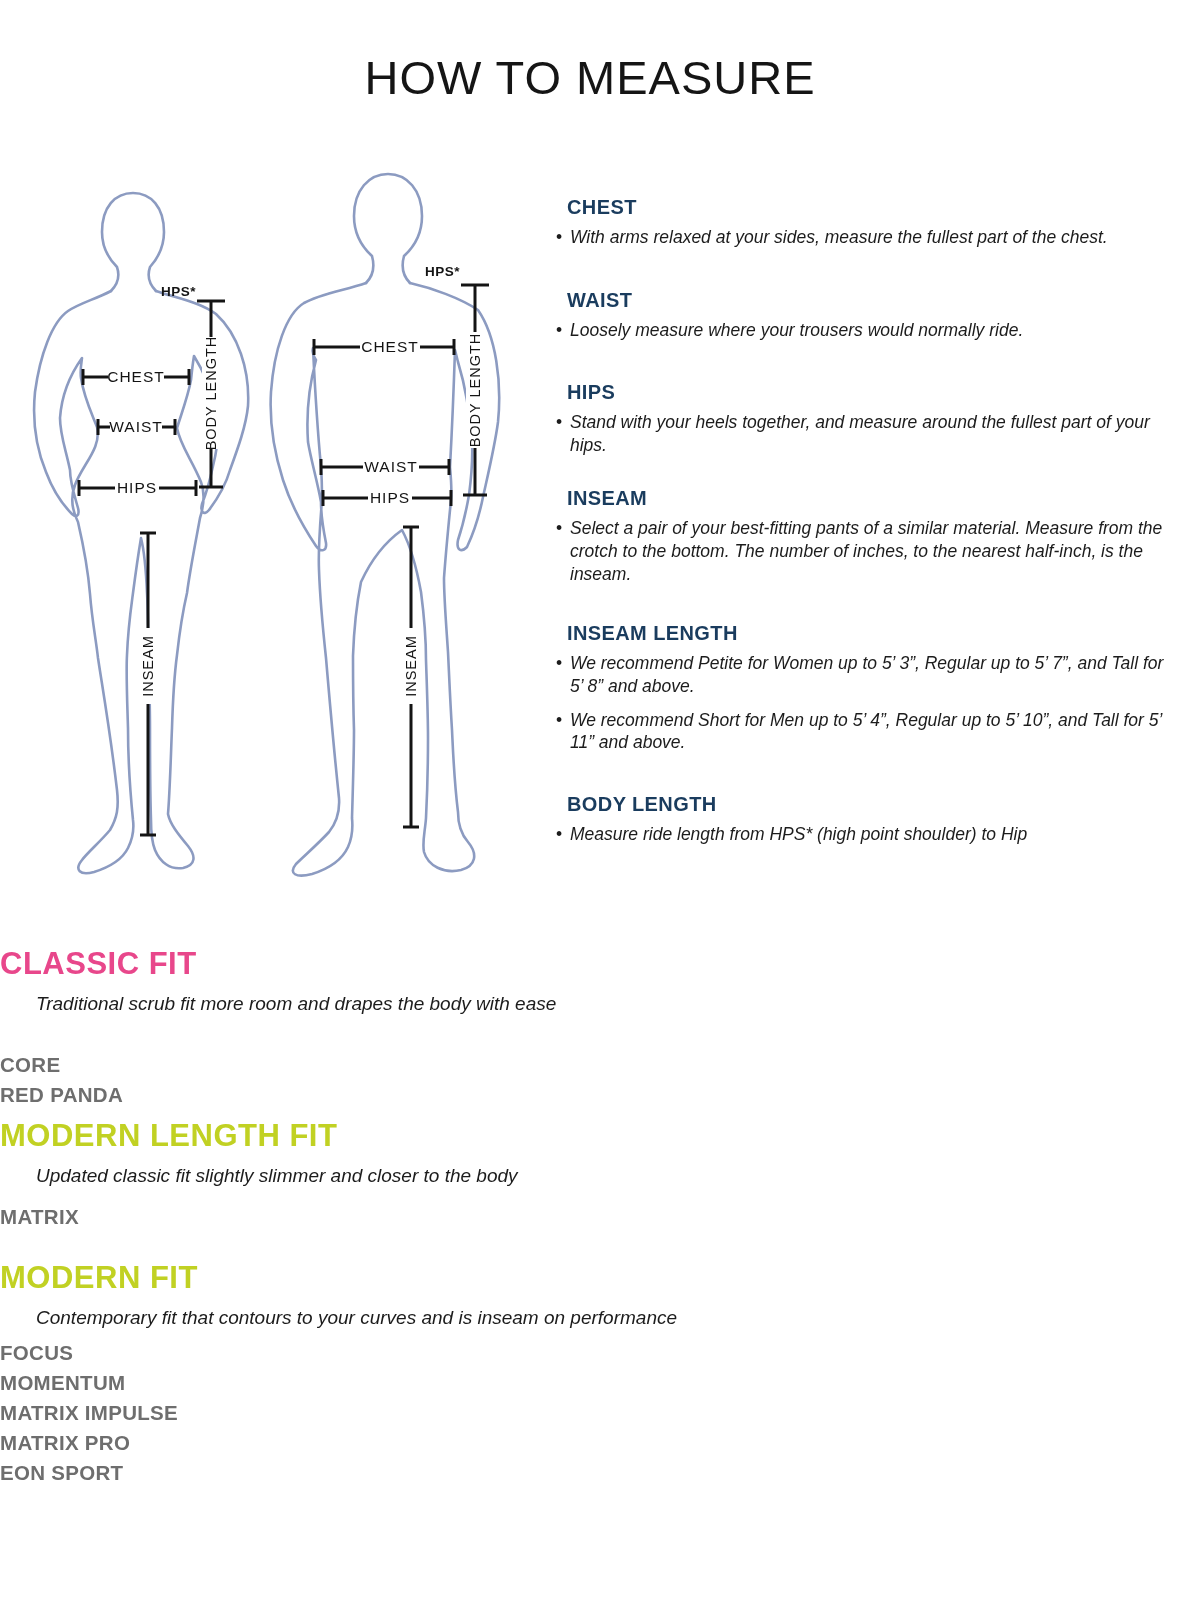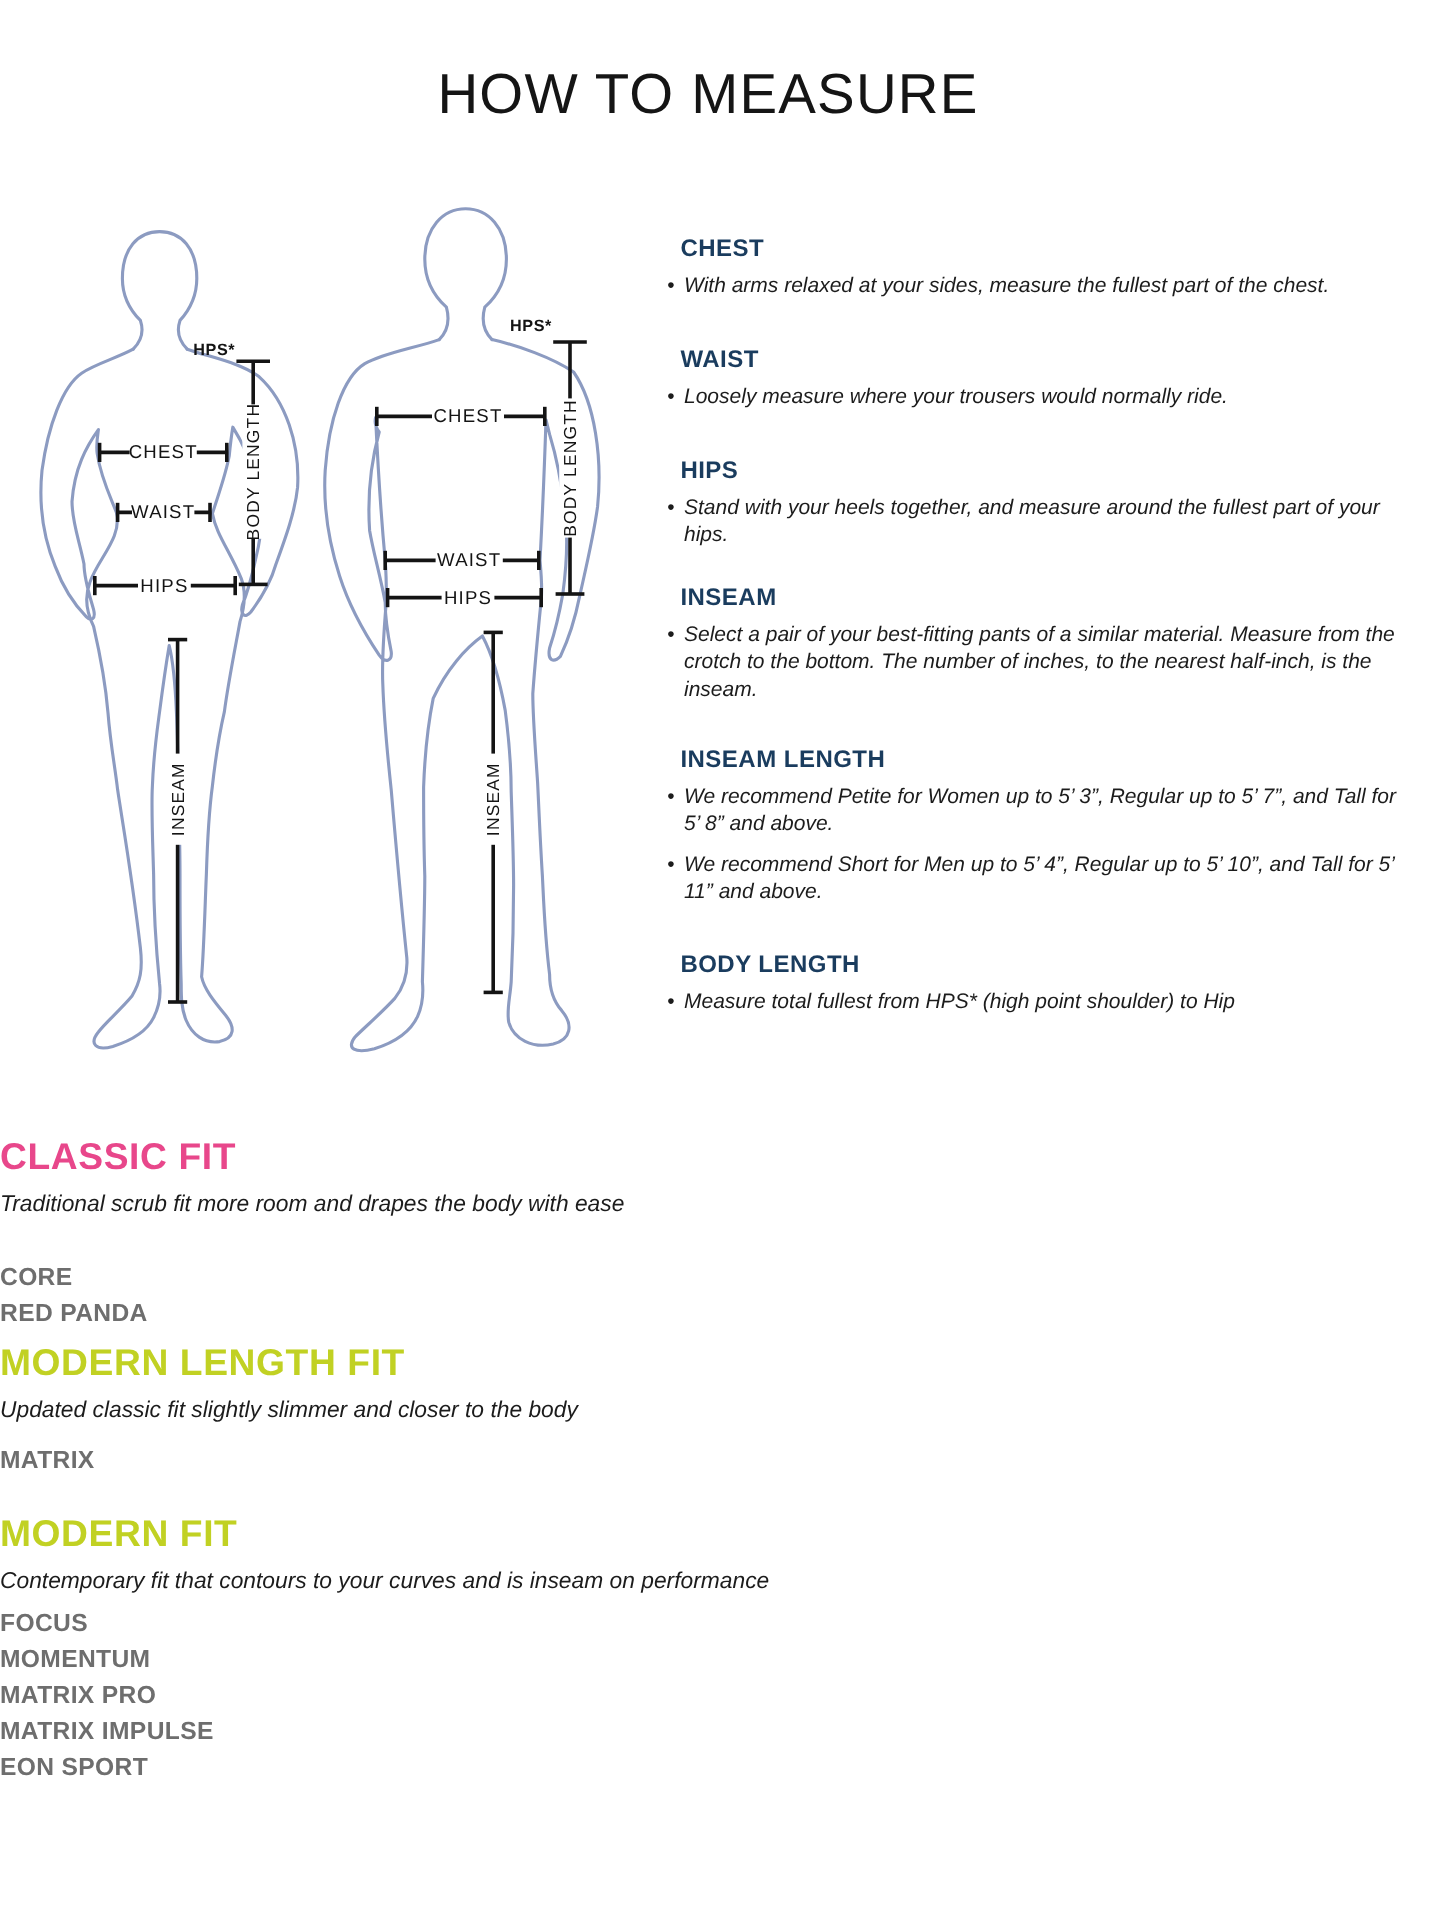--- a/index.html
+++ b/index.html
@@ -26,21 +26,21 @@
   .instr p{position:relative;margin:0 0 9px 0;padding-left:18px;font-size:17.5px;font-style:italic;
            line-height:1.3;color:#1c1c1c;}
   .instr p .dot{position:absolute;left:4px;top:0;font-style:normal;}
   .instr p.second{margin-top:11px;}
 
   
   .fit{position:absolute;left:0;width:1180px;text-align:left;}
   .fit h2{margin:0;font-size:31px;font-weight:700;letter-spacing:.5px;line-height:36px;}
   .fit h2.pink{color:#e8478b;}
   .fit h2.green{color:#c1d123;}
-  .fit .desc{margin:10px 0 0 0;font-size:19px;font-style:italic;color:#1c1c1c;line-height:24px;}
+  .fit .desc{margin:10px 0 0 0;font-size:19px;font-style:italic;color:#1c1c1c;line-height:24px;padding-left:36px;}
   .fit ul{list-style:none;margin:0;padding:0;}
   .fit li{font-size:20.5px;font-weight:700;color:#6e6e6e;line-height:30px;letter-spacing:.3px;}
   .fit.classic ul{margin-top:34px;}
   .fit.modern-classic ul{margin-top:14px;}
   .fit.modern ul{margin-top:8px;}
 </style>
 </head>
 <body>
 
 <div class="page">
@@ -189,21 +189,21 @@
     </section>
 
     <section class="instr" style="top:622px">
       <h2>INSEAM LENGTH</h2>
       <p><span class="dot">•</span><span>We recommend Petite for Women up to 5’ 3”, Regular up to 5’ 7”, and Tall for 5’ 8” and above.</span></p>
       <p class="second"><span class="dot">•</span><span>We recommend Short for Men up to 5’ 4”, Regular up to 5’ 10”, and Tall for 5’ 11” and above.</span></p>
     </section>
 
     <section class="instr" style="top:793px">
       <h2>BODY LENGTH</h2>
-      <p><span class="dot">•</span><span>Measure total fullest from HPS* (high point shoulder) to Hip</span></p>
+      <p><span class="dot">•</span><span>Measure ride length from HPS* (high point shoulder) to Hip</span></p>
     </section>
   </div>
 
   <section class="fit classic" style="top:946px">
     <h2 class="pink">CLASSIC FIT</h2>
     <p class="desc">Traditional scrub fit more room and drapes the body with ease</p>
     <ul>
       <li>CORE</li>
       <li>RED PANDA</li>
     </ul>
@@ -216,19 +216,19 @@
       <li>MATRIX</li>
     </ul>
   </section>
 
   <section class="fit modern" style="top:1260px">
     <h2 class="green">MODERN FIT</h2>
     <p class="desc">Contemporary fit that contours to your curves and is inseam on performance</p>
     <ul>
       <li>FOCUS</li>
       <li>MOMENTUM</li>
+      <li>MATRIX IMPULSE</li>
       <li>MATRIX PRO</li>
-      <li>MATRIX IMPULSE</li>
       <li>EON SPORT</li>
     </ul>
   </section>
 
 </div>
 
 </body></html>

